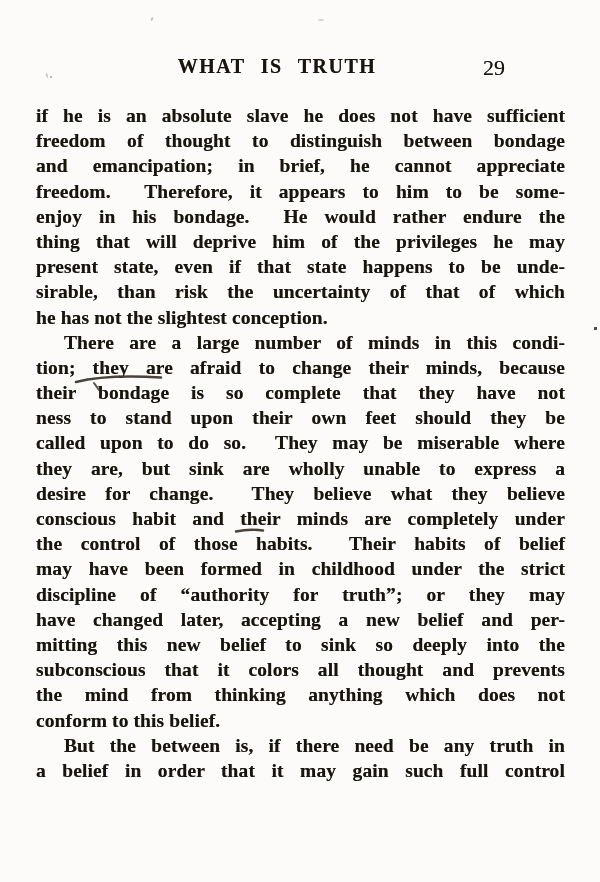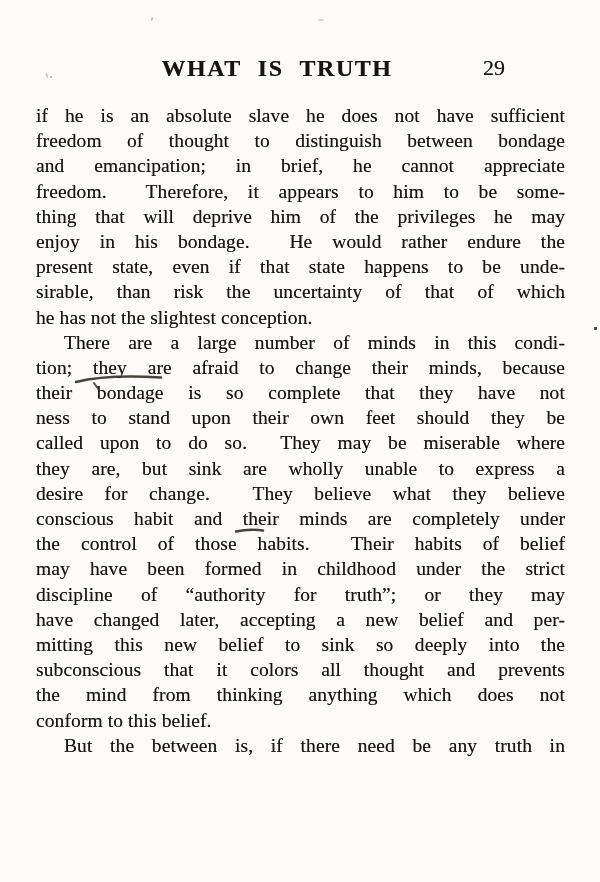--- a/index.html
+++ b/index.html
@@ -10,36 +10,36 @@
     position: relative;
     font-family: "Liberation Serif", "DejaVu Serif", serif;
     color: #18140e;
   }
   .page { position: absolute; inset: 0; }
 
   
   .running-head { position: absolute; top: 55px; left: 0; width: 600px; height: 30px; }
   .head-title {
     position: absolute; left: 277px; top: 0; transform: translateX(-50%);
-    font-size: 24px; font-weight: 700;
+    font-size: 20px; font-weight: 700;
     letter-spacing: 1.5px; word-spacing: 9px;
     white-space: nowrap;
     text-shadow: 0 0 0.5px rgba(10,8,4,0.6);
   }
   .folio {
     position: absolute; left: 483px; top: 0;
     font-size: 22px; font-weight: 400;
     text-shadow: 0 0 0.5px rgba(10,8,4,0.6);
   }
 
   
   .text-block { position: absolute; left: 36px; top: 103px; width: 529px; }
   .tl {
     height: 25.2px; line-height: 25.2px;
-    font-size: 19.5px; font-weight: 400;
+    font-size: 19.5px; font-weight: 700;
     letter-spacing: 0.1px;
     text-align: justify; text-align-last: justify;
     white-space: nowrap;
     text-shadow: 0 0 0.55px rgba(14,10,4,0.55);
   }
   .tl.short { text-align-last: left; }
   .tl.indent { text-indent: 28px; }
 
   
   .marks { position: absolute; inset: 0; pointer-events: none; }
@@ -60,42 +60,43 @@
   <div class="running-head">
     <div class="head-title">WHAT IS TRUTH</div>
     <div class="folio">29</div>
   </div>
 
   <div class="text-block">
     <div class="tl">if he is an absolute slave he does not have sufficient</div>
     <div class="tl">freedom of thought to distinguish between bondage</div>
     <div class="tl">and emancipation; in brief, he cannot appreciate</div>
     <div class="tl">freedom.&nbsp; Therefore, it appears to him to be some-</div>
+    <div class="tl">enjoy in his bondage.&nbsp; He would rather endure the</div>
     <div class="tl">thing that will deprive him of the privileges he may</div>
-    <div class="tl">enjoy in his bondage.&nbsp; He would rather endure the</div>
     <div class="tl">present state, even if that state happens to be unde-</div>
     <div class="tl">sirable, than risk the uncertainty of that of which</div>
     <div class="tl short">he has not the slightest conception.</div>
     <div class="tl indent">There are a large number of minds in this condi-</div>
     <div class="tl">tion; they are afraid to change their minds, because</div>
     <div class="tl">their bondage is so complete that they have not</div>
     <div class="tl">ness to stand upon their own feet should they be</div>
     <div class="tl">called upon to do so.&nbsp; They may be miserable where</div>
     <div class="tl">they are, but sink are wholly unable to express a</div>
     <div class="tl">desire for change.&nbsp; They believe what they believe</div>
     <div class="tl">conscious habit and their minds are completely under</div>
     <div class="tl">the control of those habits.&nbsp; Their habits of belief</div>
     <div class="tl">may have been formed in childhood under the strict</div>
     <div class="tl">discipline of “authority for truth”; or they may</div>
     <div class="tl">have changed later, accepting a new belief and per-</div>
     <div class="tl">mitting this new belief to sink so deeply into the</div>
     <div class="tl">subconscious that it colors all thought and prevents</div>
     <div class="tl">the mind from thinking anything which does not</div>
     <div class="tl short">conform to this belief.</div>
     <div class="tl indent">But the between is, if there need be any truth in</div>
+    <div class="tl">a belief in order that it may gain such full control</div>
   </div>
 
   <svg class="marks" width="600" height="882" viewBox="0 0 600 882">
     <path d="M76,382 C96,377 128,375.5 161,377.5" fill="none" stroke="#3a332a" stroke-width="2.6" stroke-linecap="round" opacity="0.92"></path>
     <path d="M94,383 L99,390" fill="none" stroke="#3a332a" stroke-width="2" stroke-linecap="round" opacity="0.85"></path>
     <path d="M236,531.5 C245,529.5 255,529.5 263,530.5" fill="none" stroke="#3a332a" stroke-width="2.4" stroke-linecap="round" opacity="0.92"></path>
   </svg>
 
   <div class="speck s1"></div>
   <div class="speck s2"></div>

